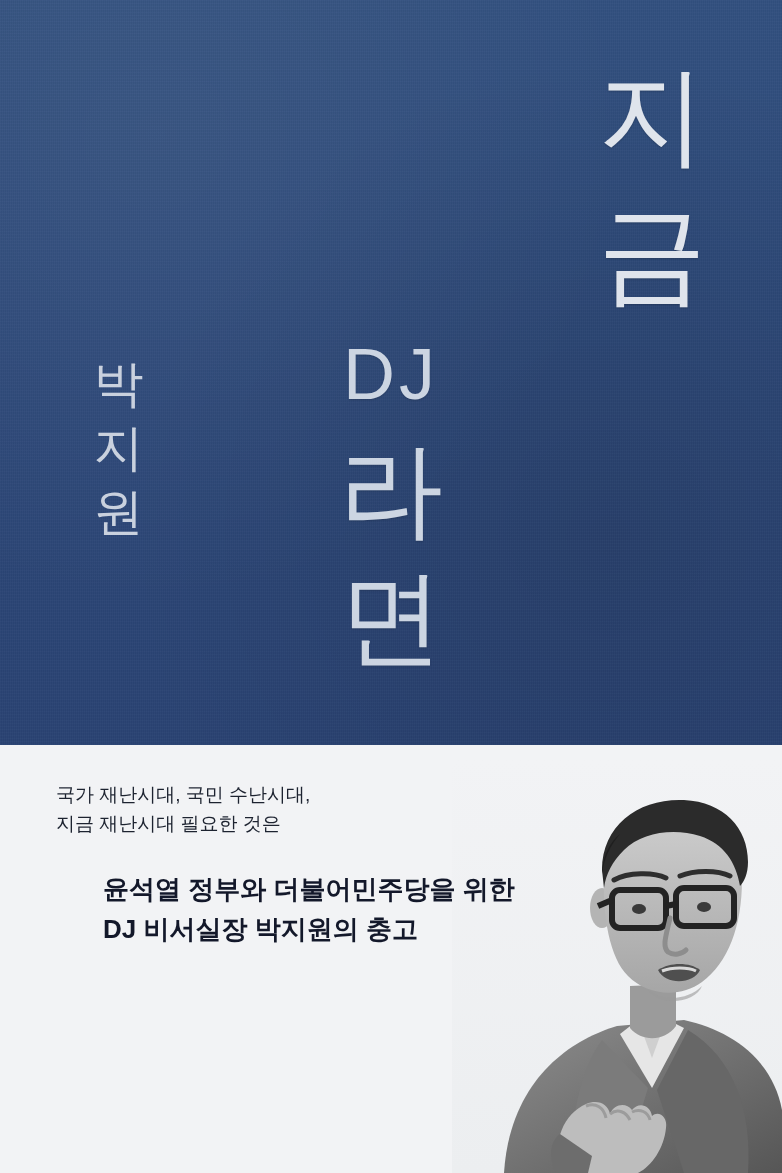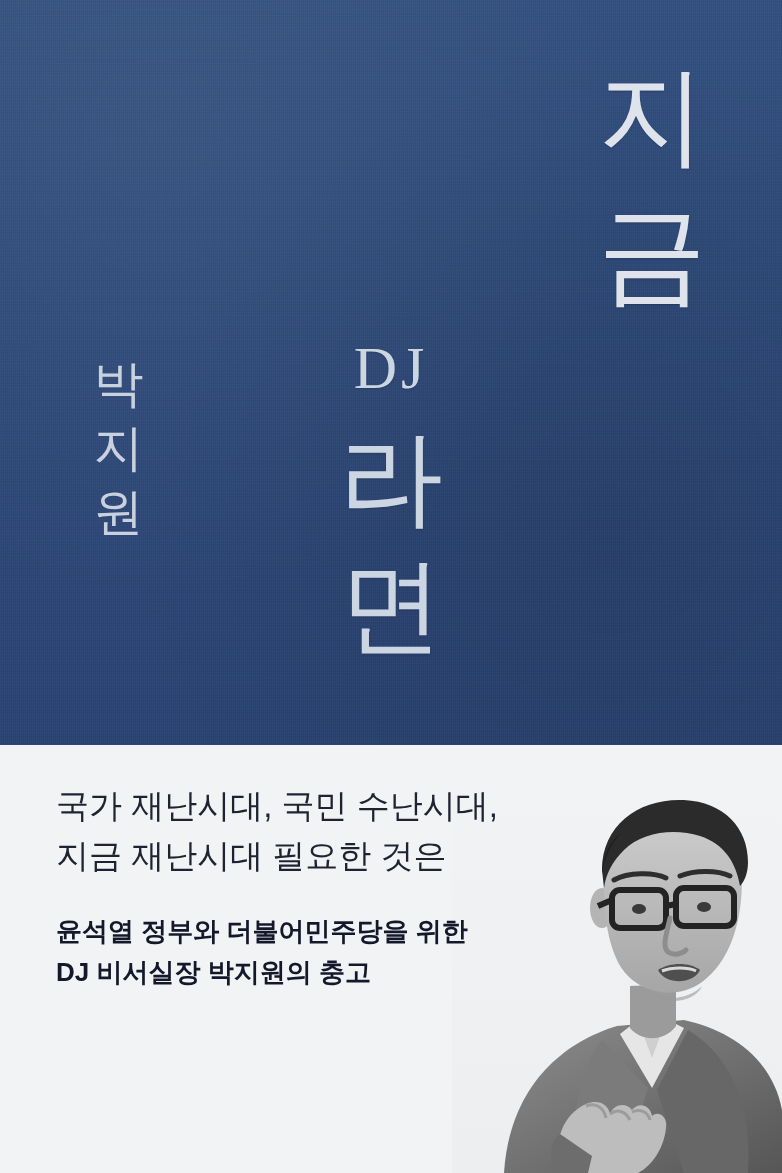--- a/index.html
+++ b/index.html
@@ -86,25 +86,25 @@
     position: absolute;
     left: 0;
     top: 338px;
     width: 782px;
     text-align: center;
     color: #ccd4e0;
     z-index: 3;
   }
   .center-stack .dj {
     display: block;
-    font-size: 60px;
+    font-size: 72px;
     line-height: 1.0;
     letter-spacing: 4px;
     color: #ccd5e2;
-    font-family: Liberation Serif, serif;
+    font-family: Liberation Sans, sans-serif;
     text-shadow: 0 1px 2px rgba(0,0,0,0.15);
   }
   .center-stack .ra,
   .center-stack .myeon {
     display: block;
     font-size: 104px;
     line-height: 1.22;
     color: #ccd5e2;
     text-shadow: 0 1px 2px rgba(0,0,0,0.15);
   }
@@ -122,28 +122,29 @@
   }
   .blurb {
     position: absolute;
     left: 56px;
     top: 36px;
     width: 470px;
     z-index: 4;
   }
   .blurb-line {
     font-family: "Liberation Sans", "DejaVu Sans", sans-serif;
-    font-size: 33px;
+    font-size: 19px;
     line-height: 1.52;
     color: #1d2330;
     font-weight: 400;
     white-space: nowrap;
   }
   .subblurb {
     margin-top: 30px;
+    margin-left: 47px;
   }
   .subblurb-line {
     font-family: "Liberation Sans", "DejaVu Sans", sans-serif;
     font-size: 26px;
     line-height: 1.55;
     color: #13182a;
     font-weight: 700;
     white-space: nowrap;
   }
 

